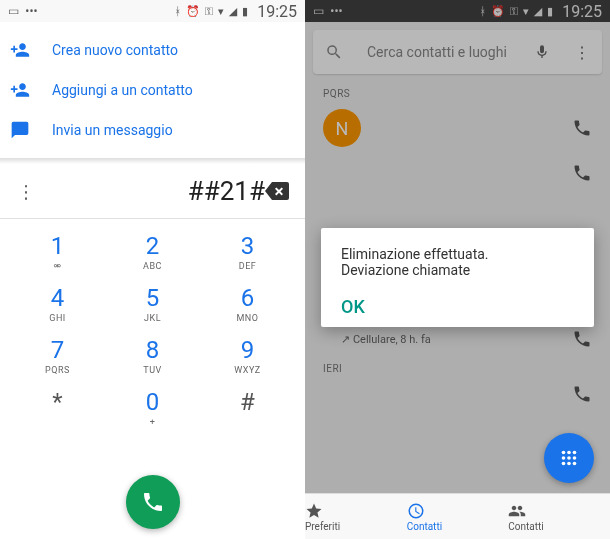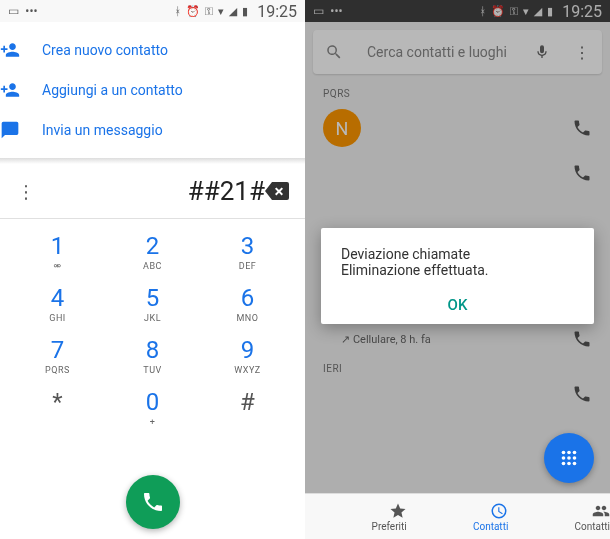--- a/index.html
+++ b/index.html
@@ -10,21 +10,21 @@
 
 .status { height: 22px; background: #f8f8f8; display: flex; align-items: center; padding: 0 8px; font-size: 12px; color: #555; }
 .phone.right .status { background: #424242; color: #eee; }
 .status .left-icons { display: flex; gap: 6px; align-items: center; }
 .status .spacer { flex: 1; }
 .status .right-icons { display: flex; gap: 5px; align-items: center; font-size: 11px; }
 .status .time { margin-left: 4px; font-size: 16px; }
 
 
 .actions { padding: 8px 0; background: #fff; }
-.action-row { display: flex; align-items: center; padding: 10px 0; gap: 22px; color: #1a73e8; font-size: 14px; cursor: pointer; }
+.action-row { display: flex; align-items: center; padding: 10px 10px; gap: 22px; color: #1a73e8; font-size: 14px; cursor: pointer; }
 .action-row .ico { width: 20px; height: 20px; display: flex; align-items: center; justify-content: center; }
 
 .shadow { height: 6px; background: linear-gradient(#ddd, #fff); }
 
 
 .dial-display { display: flex; align-items: center; padding: 12px 16px; }
 .dial-display .more { width: 20px; text-align: center; color: #555; font-size: 18px; }
 .dial-display .num { flex: 1; text-align: right; font-size: 26px; color: #222; }
 .dial-display .back { width: 24px; height: 18px; }
 .divider { height: 1px; background: #e0e0e0; }
@@ -45,26 +45,26 @@
 .section-label { font-size: 10px; color: #777; padding: 6px 18px 2px; letter-spacing: 0.5px; }
 .call-row { display: flex; align-items: center; padding: 8px 18px; gap: 16px; }
 .avatar { width: 38px; height: 38px; border-radius: 50%; display: flex; align-items: center; justify-content: center; color: #fff; font-size: 18px; }
 .call-row .info { flex: 1; }
 .call-row .sub { font-size: 11px; color: #666; }
 .call-row .phone-ico { color: #555; }
 
 .overlay { position: absolute; inset: 0; background: rgba(0,0,0,0.28); }
 .dialog { position: absolute; left: 16px; right: 16px; top: 228px; background: #fff; border-radius: 2px; padding: 18px 20px 10px; box-shadow: 0 4px 16px rgba(0,0,0,0.3); }
 .dialog .line { font-size: 14px; color: #333; }
-.dialog .ok { text-align: center; color: #009688; font-size: 15px; font-weight: 500; margin-top: 18px; cursor: pointer; }
+.dialog .ok { text-align: left; color: #009688; font-size: 18px; font-weight: 500; margin-top: 18px; cursor: pointer; }
 
 .fab-dial { position: absolute; bottom: 56px; right: 16px; width: 50px; height: 50px; border-radius: 50%; background: #1a73e8; display: flex; align-items: center; justify-content: center; box-shadow: 0 2px 6px rgba(0,0,0,0.3); }
 
 .bottom-nav { position: absolute; bottom: 0; left: 0; right: 0; height: 46px; background: #f8f8f8; display: flex; border-top: 1px solid #ddd; }
-.nav-item { flex: 1; display: flex; flex-direction: column; align-items: flex-end; justify-content: center; font-size: 10px; color: #555; gap: 1px; cursor: pointer; }
+.nav-item { flex: 1; display: flex; flex-direction: column; align-items: flex-start; justify-content: center; font-size: 10px; color: #555; gap: 1px; cursor: pointer; }
 .nav-item.active { color: #1a73e8; }
 
 svg { display: block; }
 </style>
 </head>
 <body>
 
 <div class="phone left">
   <div class="status">
     <div class="left-icons">
@@ -266,22 +266,22 @@
     <div class="info"></div>
     <span class="phone-ico">
       <svg width="20" height="20" viewBox="0 0 24 24" fill="#555">
           <path d="M6.6 10.8c1.4 2.8 3.8 5.2 6.6 6.6l2.2-2.2c.3-.3.7-.4 1-.2 1.1.4 2.4.6 3.6.6.6 0 1 .4 1 1V20c0 .6-.4 1-1 1C10.6 21 3 13.4 3 4c0-.6.4-1 1-1h3.4c.6 0 1 .4 1 1 0 1.2.2 2.5.6 3.6.1.3 0 .7-.2 1l-2.2 2.2z"></path>
         </svg>
     </span>
   </div>
 
   <div class="overlay"></div>
   <div class="dialog">
+    <div class="line">Eliminazione effettuata.</div>
     <div class="line">Deviazione chiamate</div>
-    <div class="line">Eliminazione effettuata.</div>
     <div class="ok">OK</div>
   </div>
 
   <div class="fab-dial">
     <svg width="22" height="22" viewBox="0 0 24 24" fill="#fff">
         <circle cx="6" cy="6" r="2"></circle>
         <circle cx="12" cy="6" r="2"></circle>
         <circle cx="18" cy="6" r="2"></circle>
         <circle cx="6" cy="12" r="2"></circle>
         <circle cx="12" cy="12" r="2"></circle>

